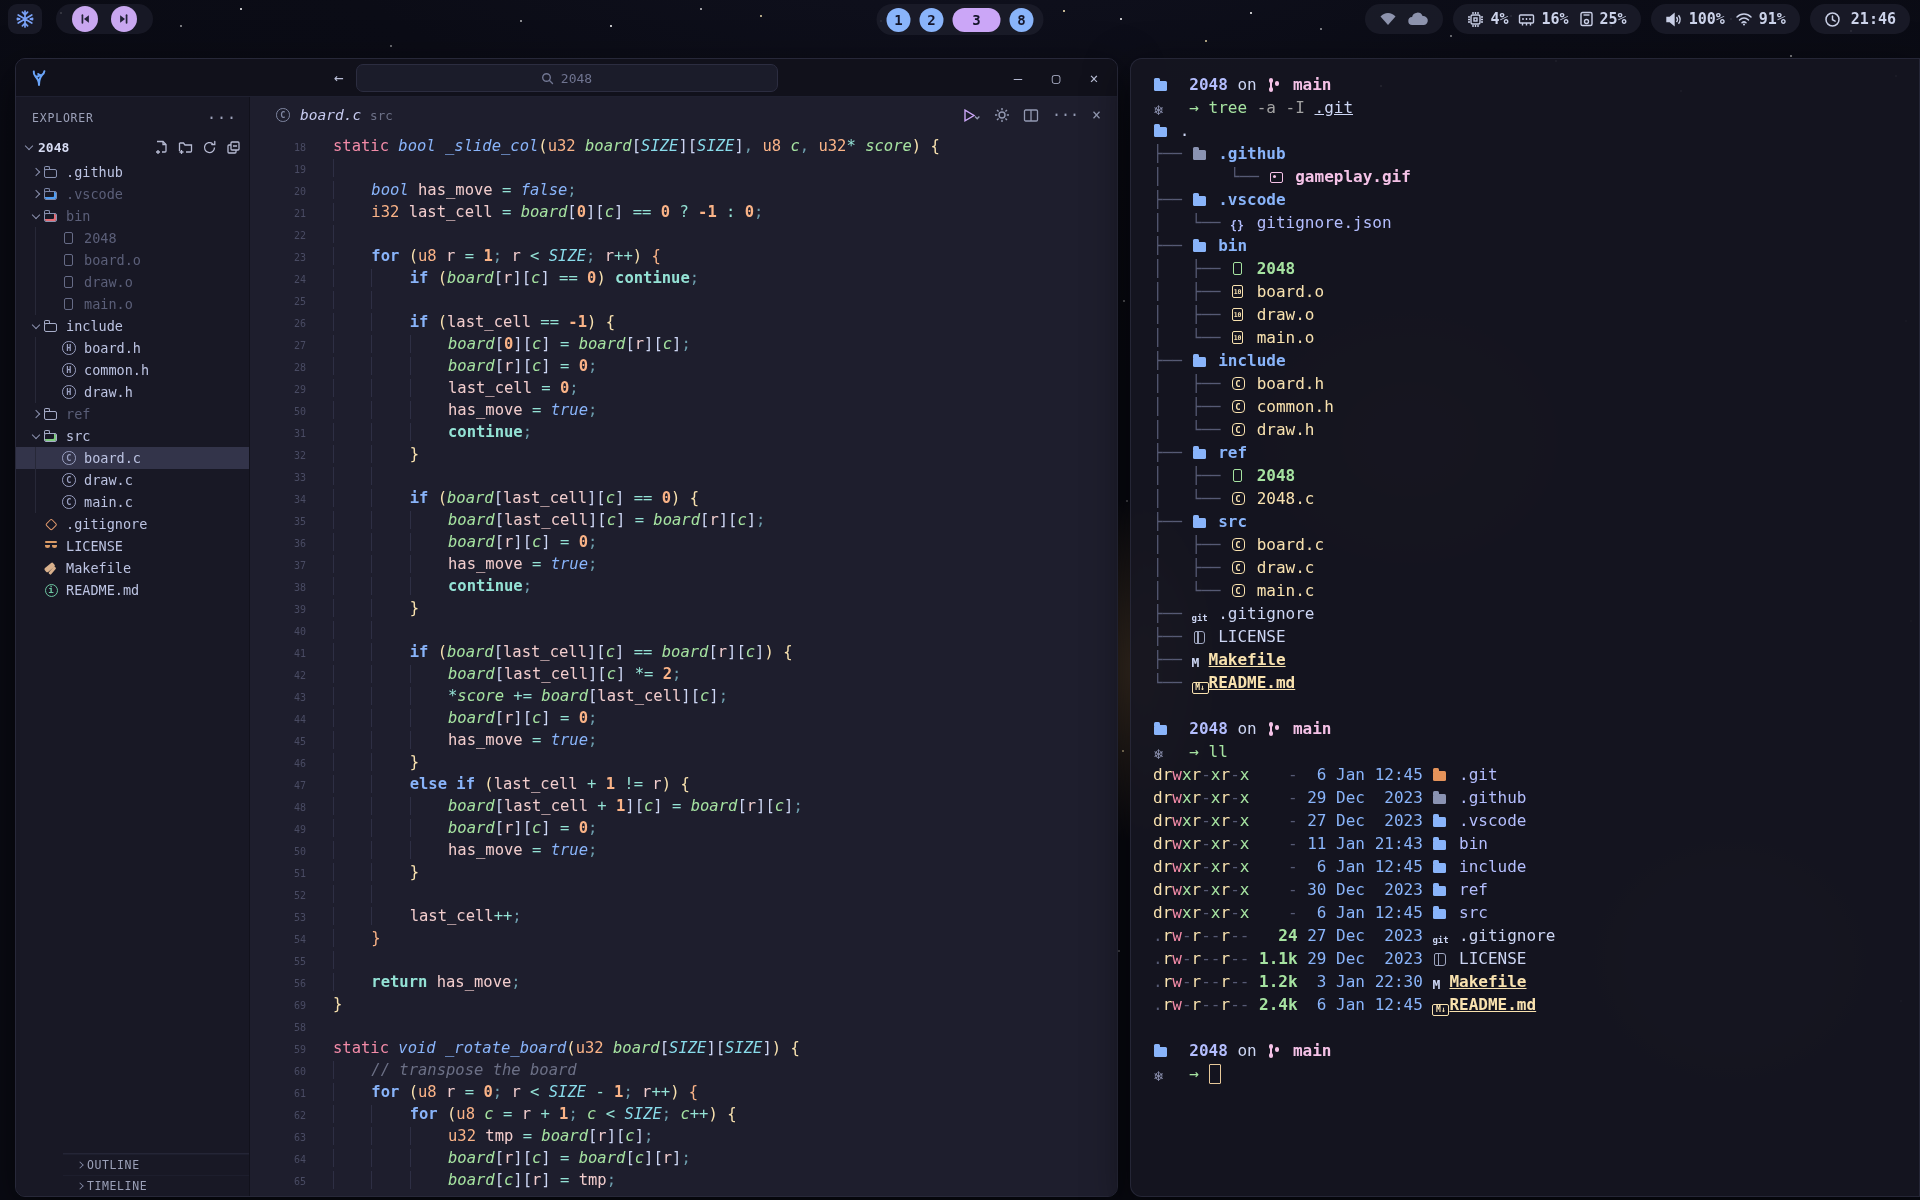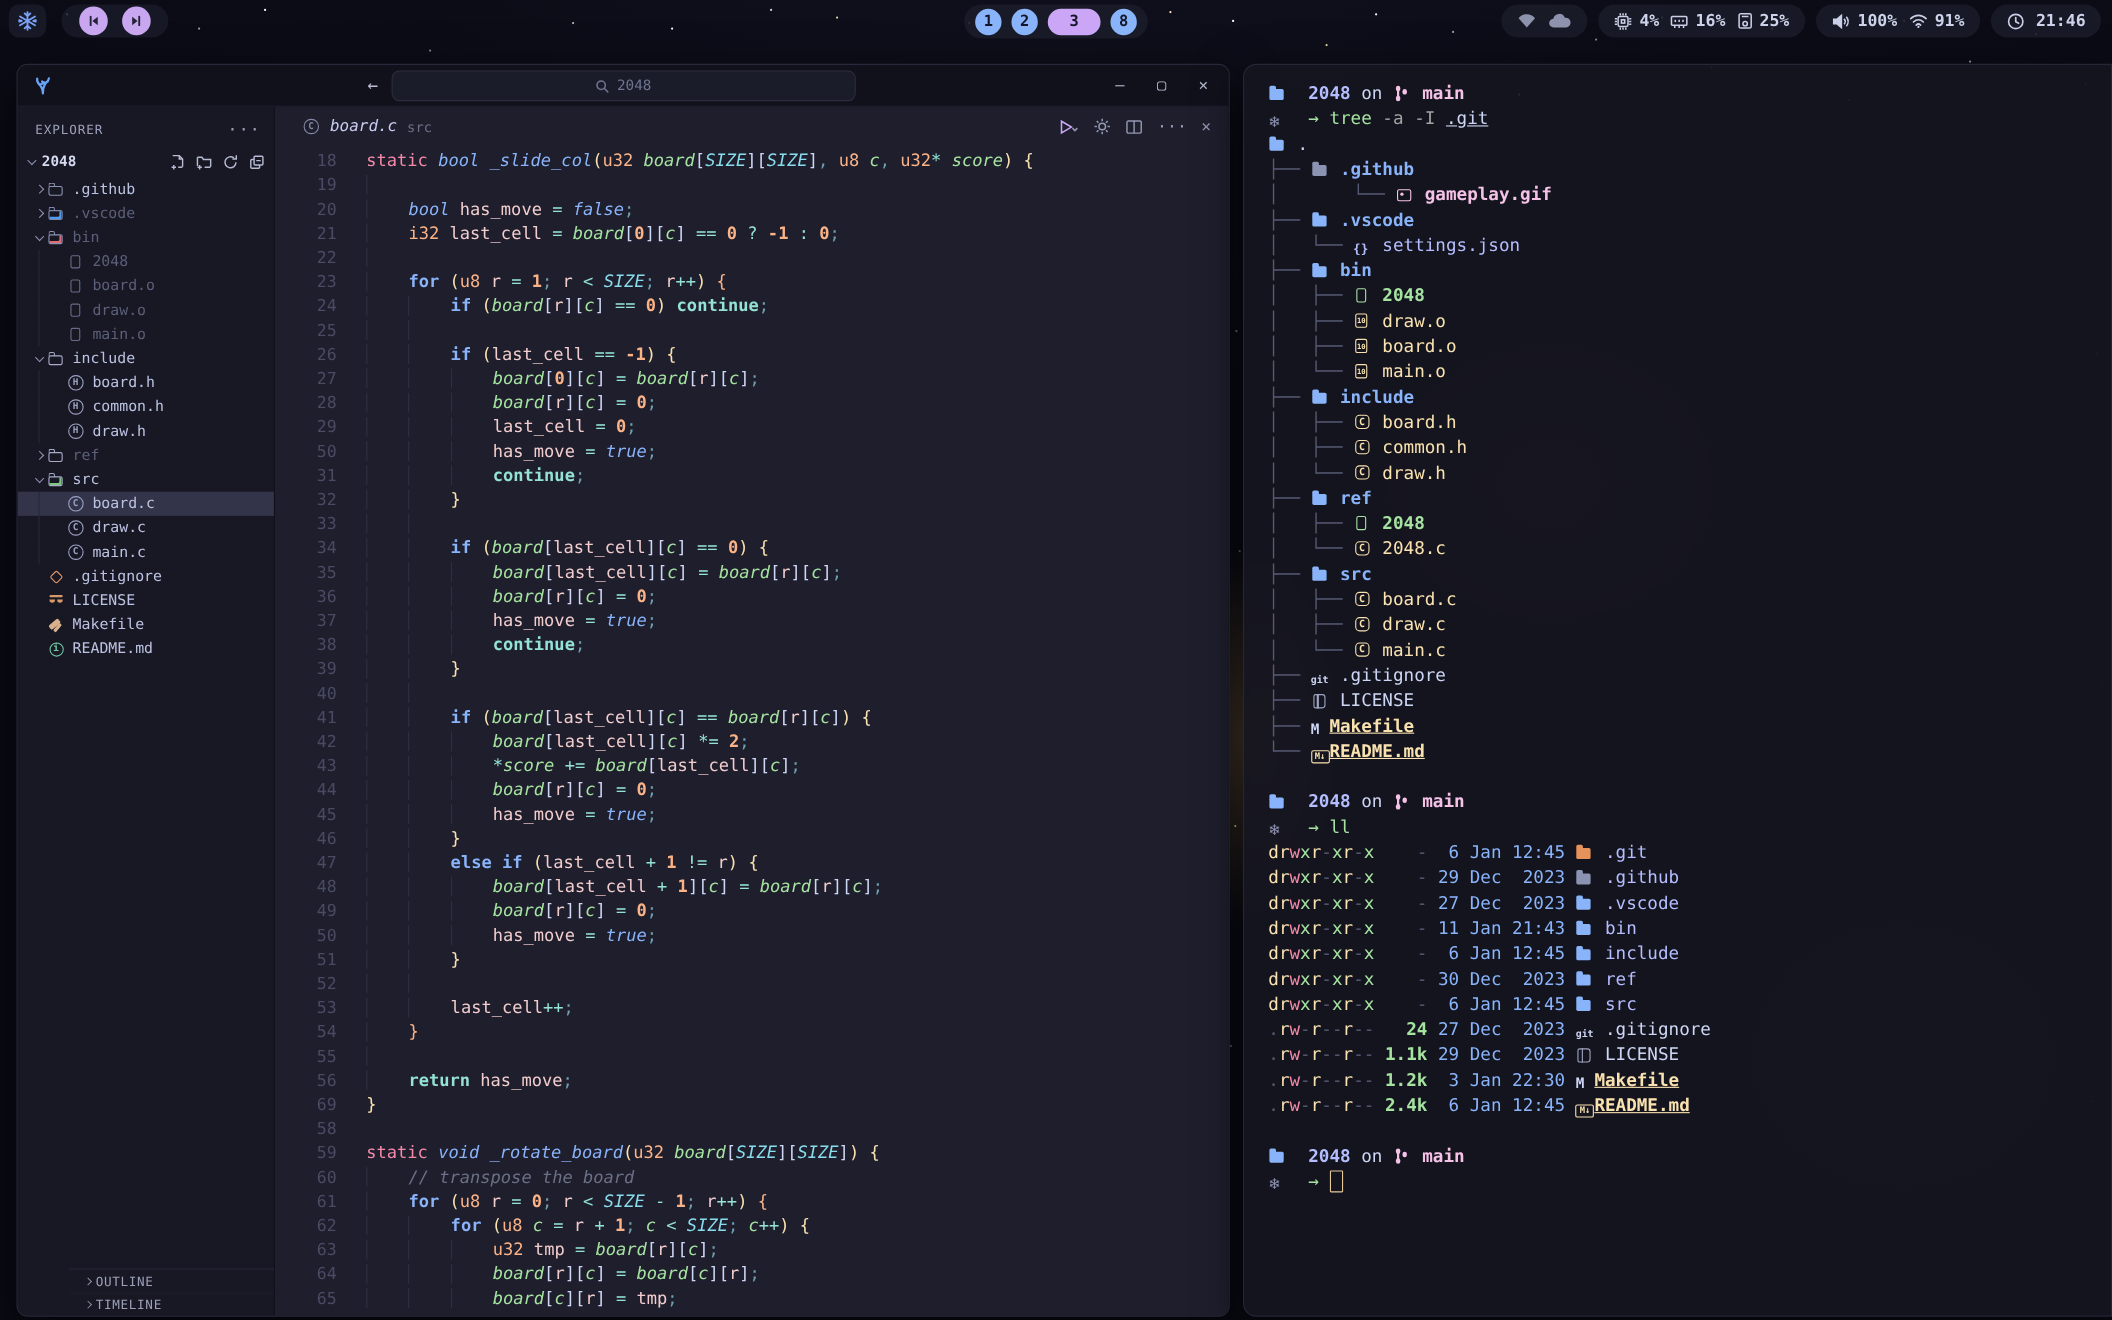--- a/index.html
+++ b/index.html
@@ -99,21 +99,21 @@
   
   .editor{flex:1;background:rgba(30,30,46,.985);display:flex;flex-direction:column;min-width:0;}
   .tabbar{height:36px;display:flex;align-items:center;flex:none;padding-left:25px;position:relative;}
   .tab-c{color:#8087a2;}
   .tab-name{margin-left:8px;font-style:italic;font-size:14.5px;color:#c7cbf0;}
   .tab-hint{margin-left:9px;font-size:12.5px;color:#6c7086;}
   .tab-icons{position:absolute;right:16px;top:0;height:36px;display:flex;align-items:center;gap:13px;color:#9399b2;}
   .tab-icons .ti{cursor:pointer;display:flex;align-items:center;font-size:15px;}
   .code{flex:1;overflow:hidden;padding-top:2px;}
   .cl{height:22px;line-height:22px;white-space:pre;font-size:15.5px;}
-  .ln{display:inline-block;width:56px;text-align:right;padding-right:27px;color:#494b63;font-size:15px;}
+  .ln{display:inline-block;width:56px;text-align:right;padding-right:27px;color:#494b63;font-size:10px;}
   .ig{border-left:1px solid #2e2f44;}
   .w{color:#cdd6f4}.k{color:#f38ba8}.t,.ct,.fn{color:#89b4fa;font-style:italic}
   .f{color:#89b4fa;font-weight:600}.c2{color:#94e2d5;font-weight:700}.td{color:#fab387}
   .p{color:#a6e3a1;font-style:italic}.v{color:#f2cdcd}.sz{color:#89dceb;font-style:italic}
   .n{color:#fab387;font-weight:600}.o{color:#94e2d5}.pu{color:#6e9fae}.pa{color:#f9e2af}
   .br{color:#cdd6f4}.b1{color:#fab387}.b2{color:#f9e2af}.cm{color:#6c7086;font-style:italic}
   
   .terminal{left:1130px;top:58px;right:0;bottom:3px;border-radius:12px 0 0 12px;background:rgba(21,21,32,.93);
     border:1px solid rgba(48,50,70,.6);padding:14px 0 0 22px;overflow:hidden;}
   .tl{height:23px;line-height:23px;white-space:pre;font-size:16px;}
@@ -486,25 +486,25 @@
     </div>
   </section>
 
   <section class="win terminal" id="term">
       <div class="tl"><span class="ic fol cb"></span><span class="fg">  </span><span class="lavb">2048</span><span class="fg"> on </span><span class="ic gb cpk"></span><span class="pinkb"> main</span></div>
       <div class="tl"><span class="ic snowi"></span><span class="grn">  → </span><span class="grn">tree</span><span class="teal2"> -a -I </span><span class="undl">.git</span></div>
       <div class="tl"><span class="ic fol cb"></span><span class="fg"> .</span></div>
       <div class="tl"><span class="tc">├── </span><span class="ic fol cgh"></span><span class="dirb"> .github</span></div>
       <div class="tl"><span class="tc">│       └── </span><span class="ic img cpk"></span><span class="pinkb"> gameplay.gif</span></div>
       <div class="tl"><span class="tc">├── </span><span class="ic fol cb"></span><span class="dirb"> .vscode</span></div>
-      <div class="tl"><span class="tc">│   └── </span><span class="ic jbr clav"></span><span class="lav"> settings.json</span></div>
+      <div class="tl"><span class="tc">│   └── </span><span class="ic jbr clav"></span><span class="lav"> gitignore.json</span></div>
       <div class="tl"><span class="tc">├── </span><span class="ic fol cb"></span><span class="dirb"> bin</span></div>
       <div class="tl"><span class="tc">│   ├── </span><span class="ic fil cg"></span><span class="grnb"> 2048</span></div>
+      <div class="tl"><span class="tc">│   ├── </span><span class="ic bin01 cy"></span><span class="yel"> board.o</span></div>
       <div class="tl"><span class="tc">│   ├── </span><span class="ic bin01 cy"></span><span class="yel"> draw.o</span></div>
-      <div class="tl"><span class="tc">│   ├── </span><span class="ic bin01 cy"></span><span class="yel"> board.o</span></div>
       <div class="tl"><span class="tc">│   └── </span><span class="ic bin01 cy"></span><span class="yel"> main.o</span></div>
       <div class="tl"><span class="tc">├── </span><span class="ic fol cb"></span><span class="dirb"> include</span></div>
       <div class="tl"><span class="tc">│   ├── </span><span class="ic chex cy"></span><span class="yel"> board.h</span></div>
       <div class="tl"><span class="tc">│   ├── </span><span class="ic chex cy"></span><span class="yel"> common.h</span></div>
       <div class="tl"><span class="tc">│   └── </span><span class="ic chex cy"></span><span class="yel"> draw.h</span></div>
       <div class="tl"><span class="tc">├── </span><span class="ic fol cb"></span><span class="dirb"> ref</span></div>
       <div class="tl"><span class="tc">│   ├── </span><span class="ic fil cg"></span><span class="grnb"> 2048</span></div>
       <div class="tl"><span class="tc">│   └── </span><span class="ic chex cy"></span><span class="yel"> 2048.c</span></div>
       <div class="tl"><span class="tc">├── </span><span class="ic fol cb"></span><span class="dirb"> src</span></div>
       <div class="tl"><span class="tc">│   ├── </span><span class="ic chex cy"></span><span class="yel"> board.c</span></div>

